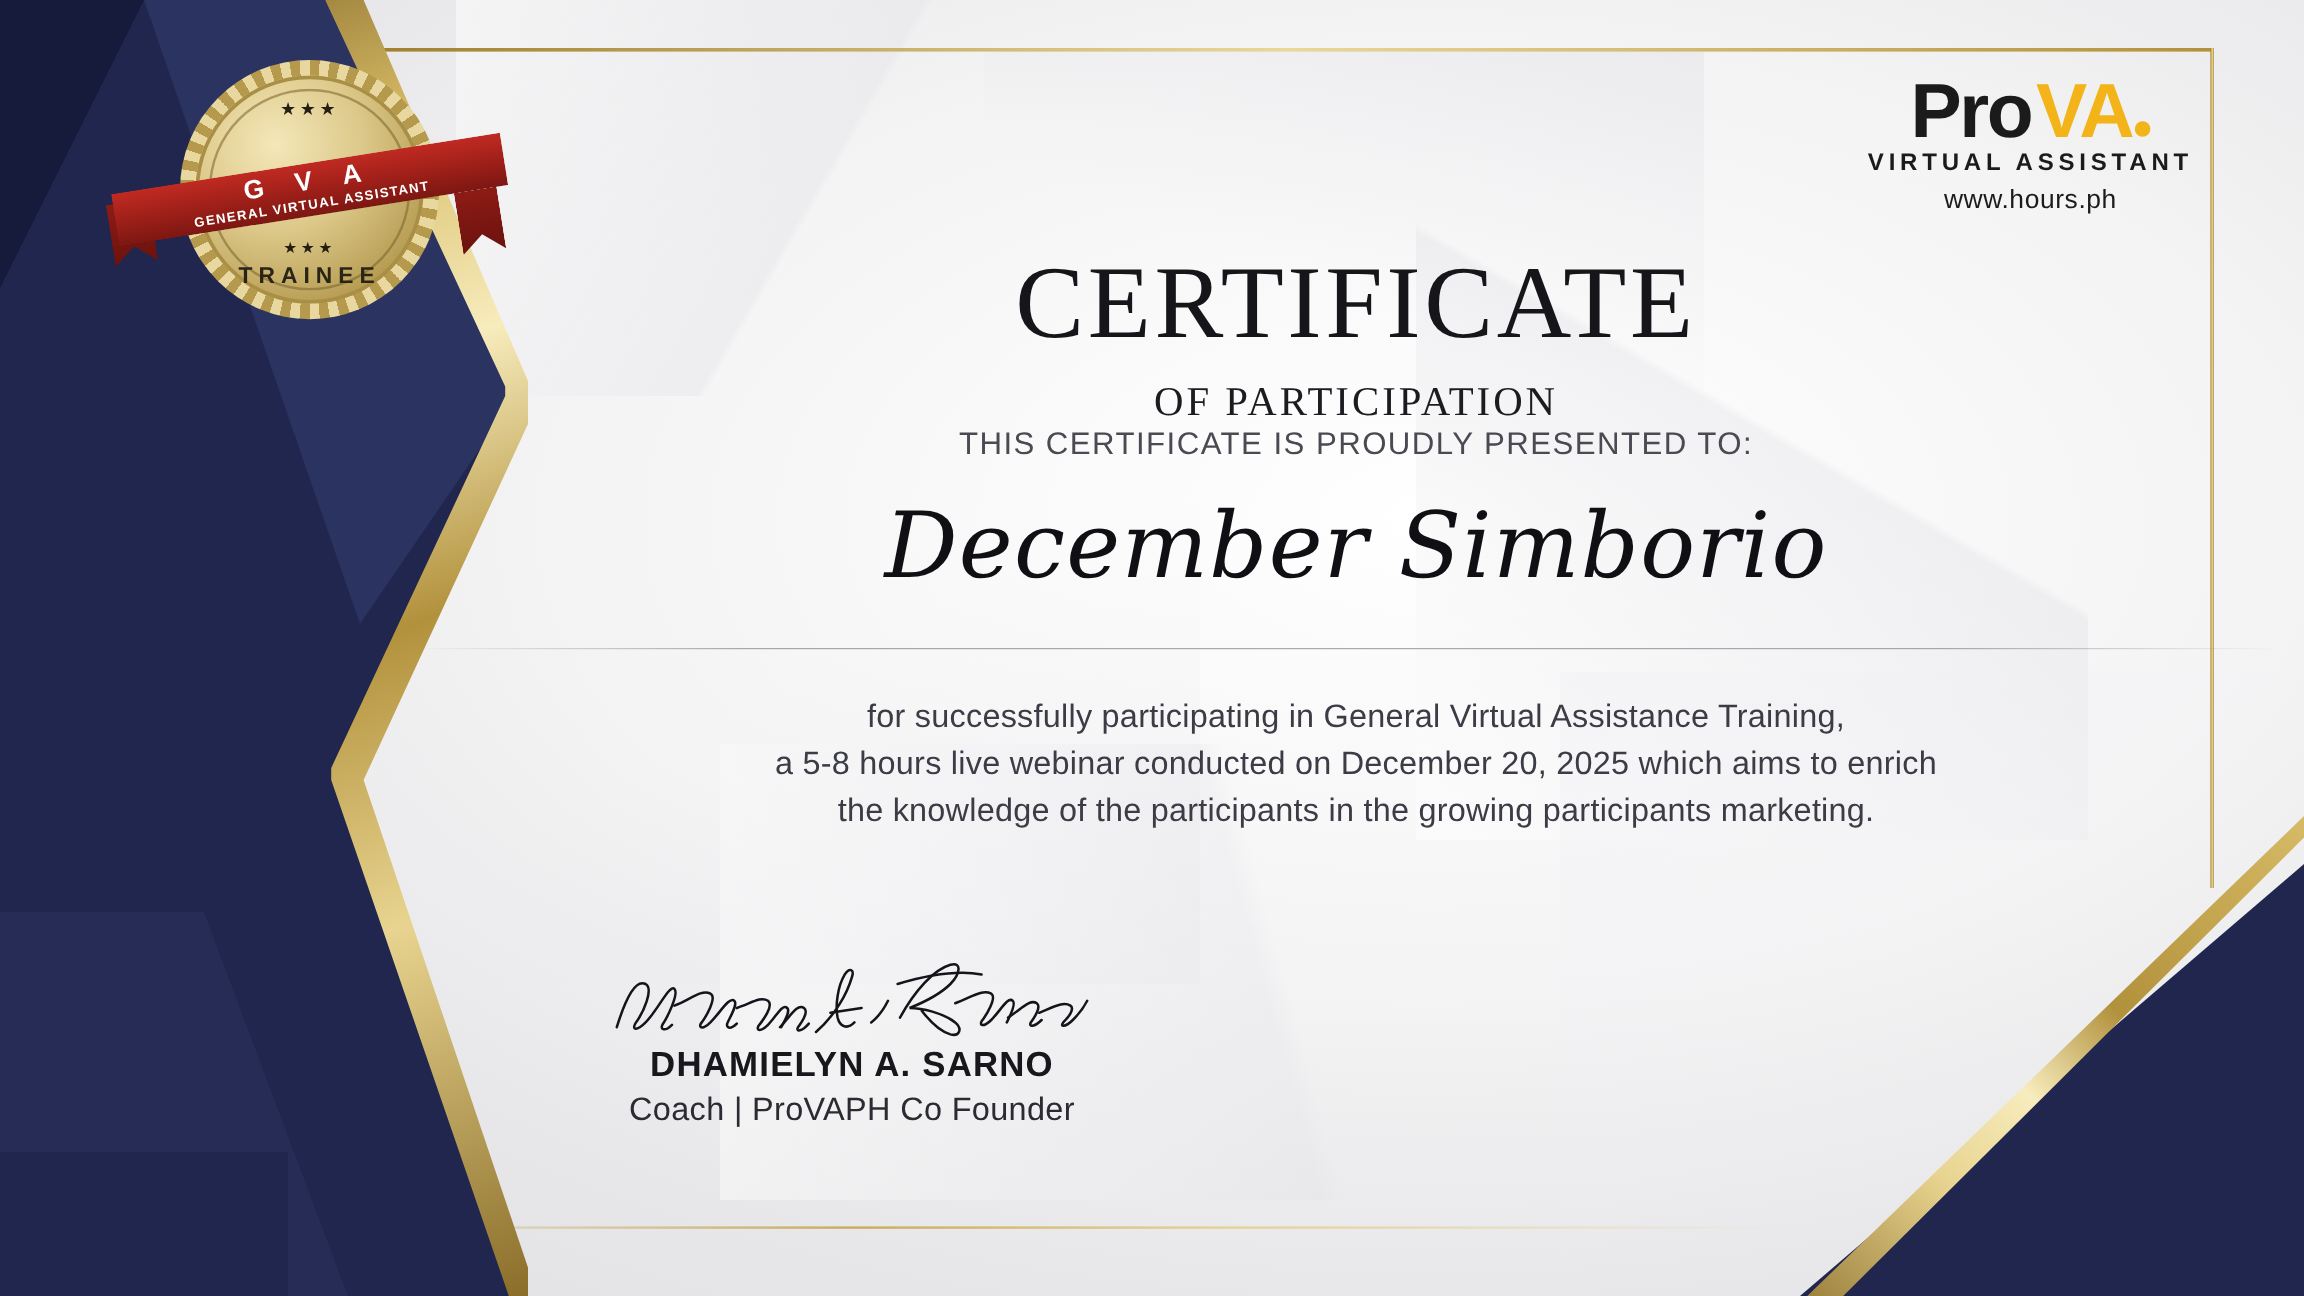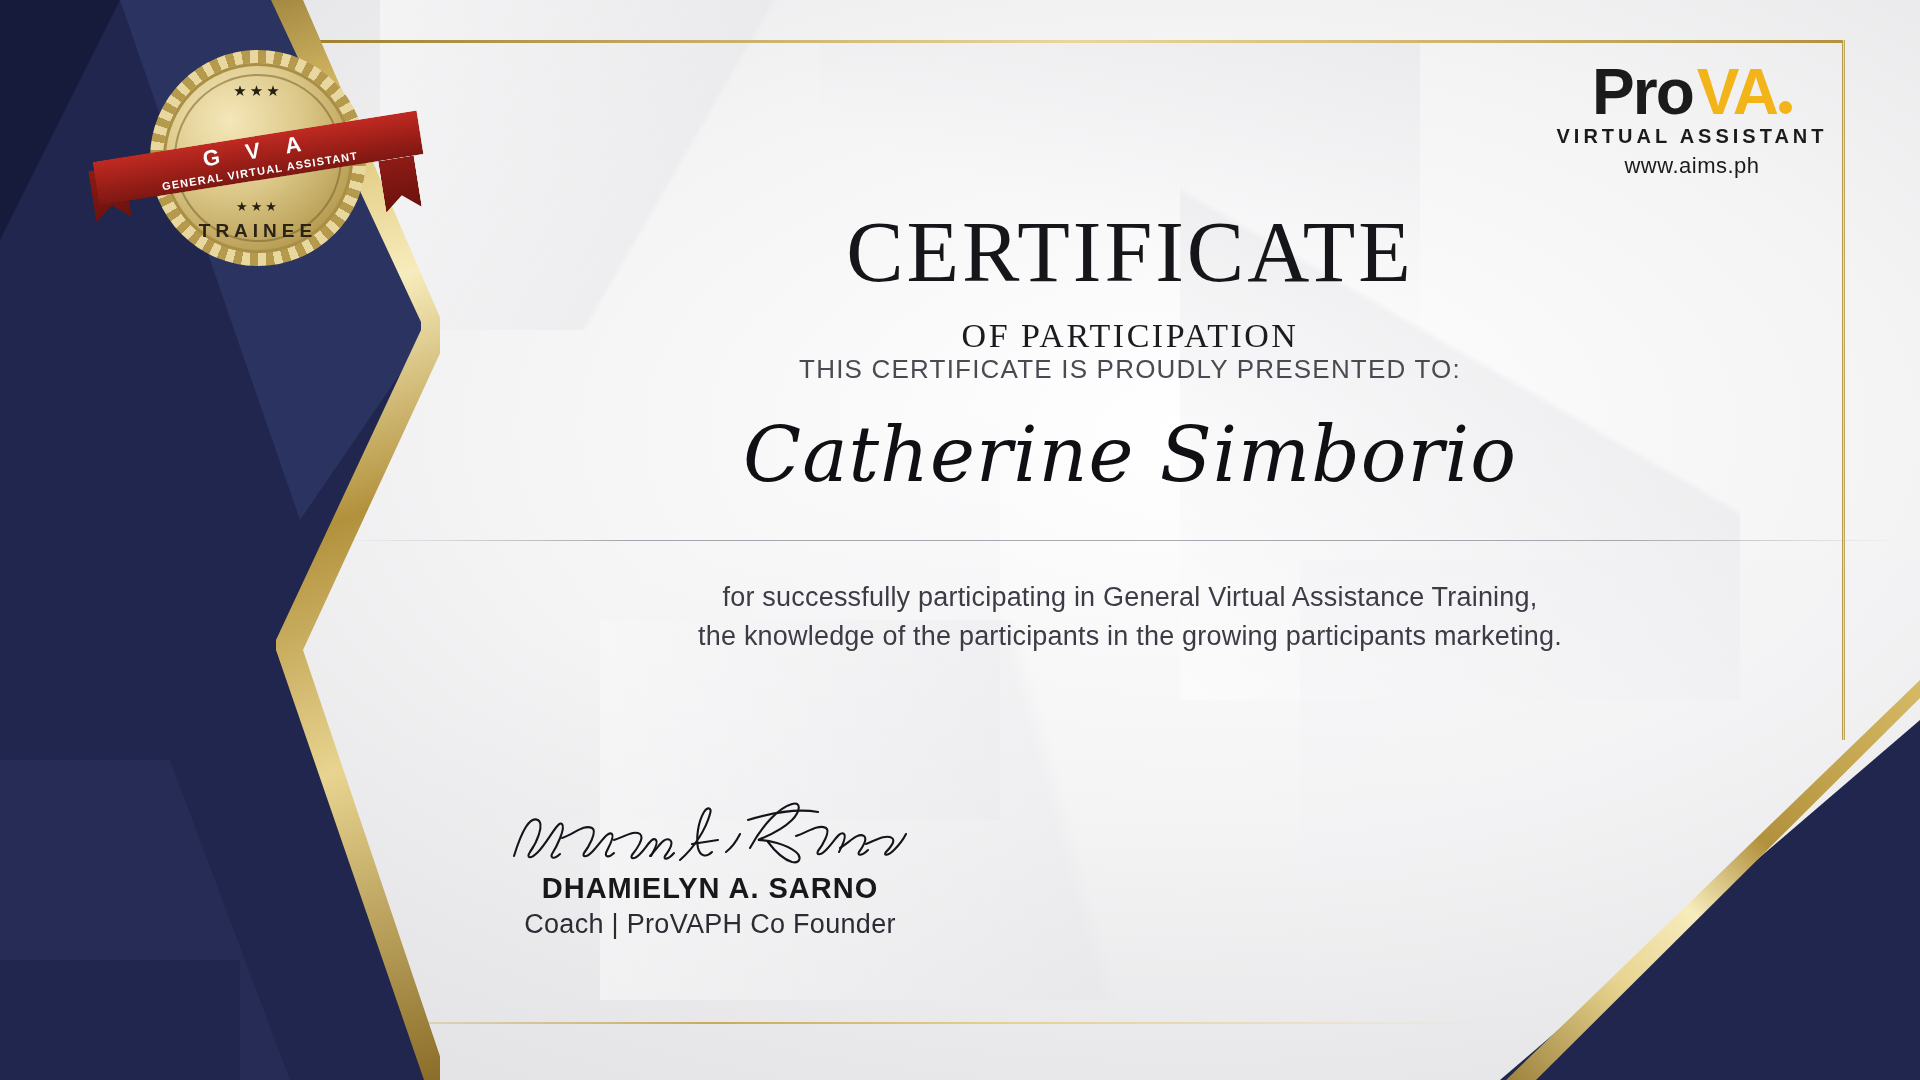--- a/index.html
+++ b/index.html
@@ -266,31 +266,32 @@
       <div class="r2">GENERAL VIRTUAL ASSISTANT</div>
     </div>
   </div>
 
   <div class="logo">
     <div class="mark">
       <span class="pro">Pro</span>
       <span class="va"><span>VA</span><span class="dot"></span></span>
     </div>
     <div class="sub">VIRTUAL ASSISTANT</div>
-    <div class="url">www.aims.ph</div>
+    <div class="url">www.hours.ph</div>
   </div>
 
   <div class="center">
     <div class="title">CERTIFICATE</div>
     <div class="subtitle">OF PARTICIPATION</div>
     <div class="presented">THIS CERTIFICATE IS PROUDLY PRESENTED TO:</div>
-    <div class="recipient">Catherine Simborio</div>
+    <div class="recipient">December Simborio</div>
     <div class="rule"></div>
     <div class="body-text">
       <div>for successfully participating in General Virtual Assistance Training,</div>
+      <div>a 5-8 hours live webinar conducted on December 20, 2025 which aims to enrich</div>
       <div>the knowledge of the participants in the growing participants marketing.</div>
     </div>
   </div>
 
   <div class="sig-block">
     <svg class="sig-svg" width="420" height="88" viewBox="0 0 420 88">
       <g fill="none" stroke="#14141a" stroke-width="2.1" stroke-linecap="round">
         <path d="M14 66 C22 40 30 26 38 30 C45 34 36 54 30 62 C26 68 30 70 38 62 C48 52 58 30 62 34 C66 38 56 58 52 64 C50 68 54 70 60 64"></path>
         <path d="M62 48 C74 44 84 34 92 38 C98 41 88 58 84 63 C82 67 86 68 92 62 C100 54 108 40 112 44 C115 47 108 58 106 63 C105 67 109 68 114 63"></path>
         <path d="M114 50 C126 46 134 40 140 44 C145 48 136 60 132 65 C130 69 134 70 140 64 C147 57 152 46 156 50 C159 53 153 62 151 66"></path>

